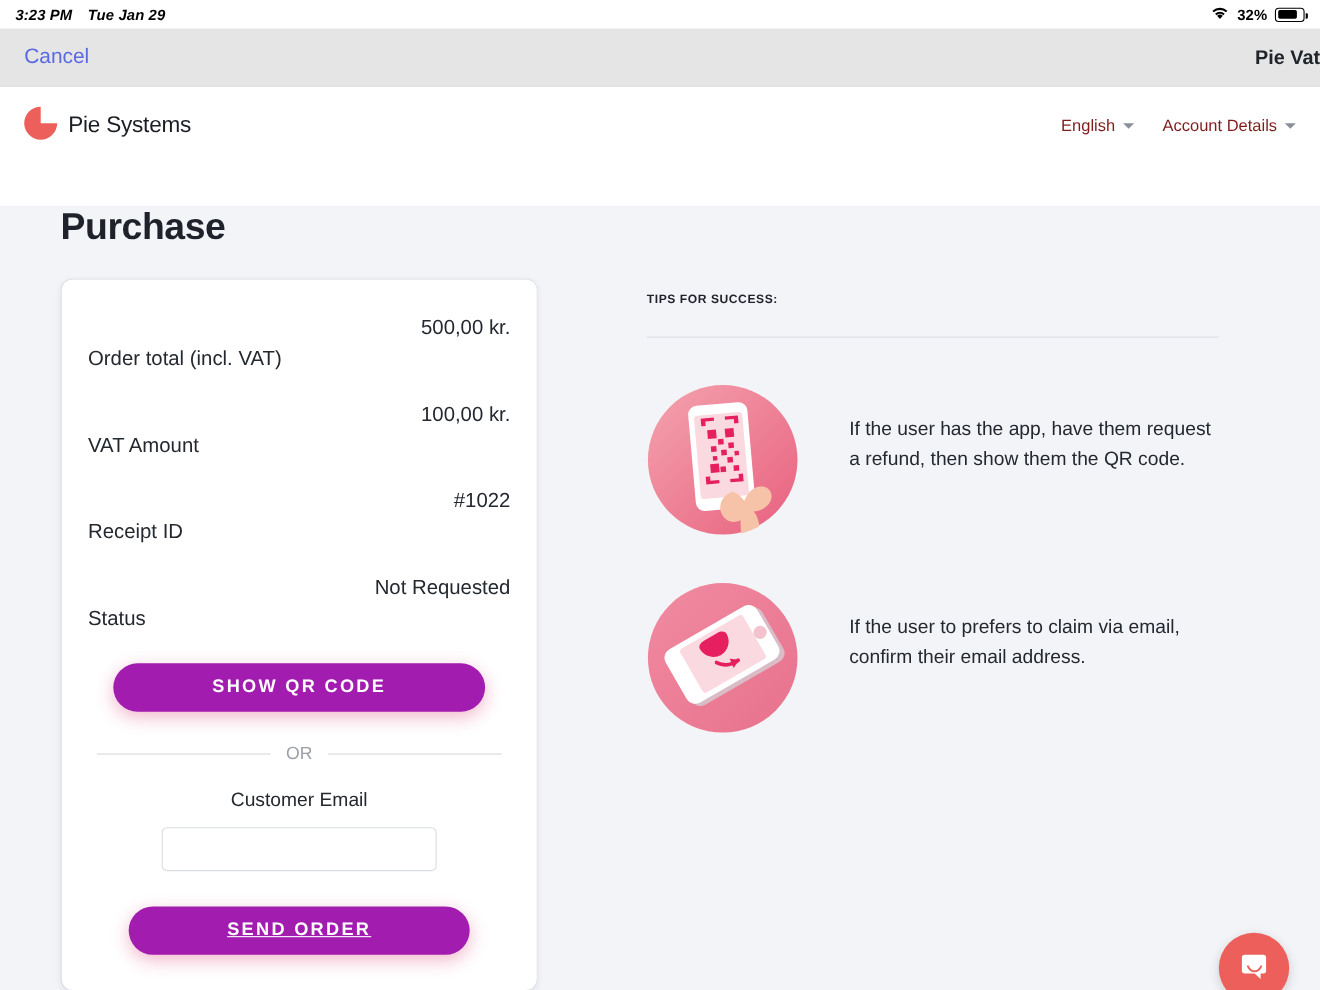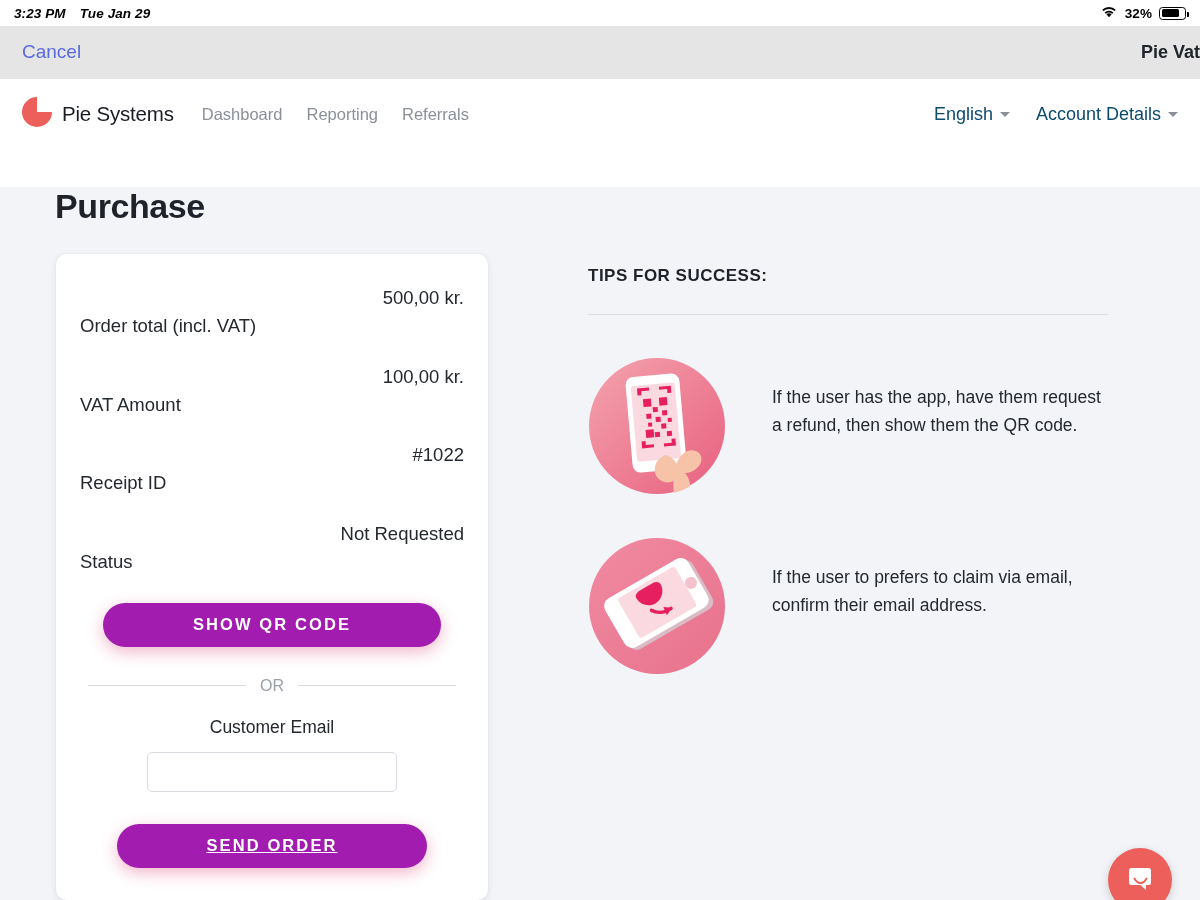--- a/index.html
+++ b/index.html
@@ -60,21 +60,21 @@
     padding:0 22px 0 20px;
   }
   .brand{ display:flex; align-items:center; gap:8px; margin-right:28px; }
   .brand-name{ font-size:20.5px; color:#1a1d24; letter-spacing:-.2px; }
   .nav-links{ display:flex; align-items:center; gap:24px; }
   .nav-link{
     font-size:16.5px; color:#8a8f99; text-decoration:none; cursor:pointer;
   }
   .nav-right{ margin-left:auto; display:flex; align-items:center; gap:26px; }
   .nav-drop{
-    font-size:18px; color:#0c4a6e; cursor:pointer;
+    font-size:15px; color:#7f1d1d; cursor:pointer;
     display:flex; align-items:center; gap:7px;justify-content:flex-end;
   }
   .caret{
     width:0;height:0;border-left:5px solid transparent;border-right:5px solid transparent;
     border-top:5.5px solid #8a8f99; display:inline-block;
   }
 
   
   .page{
     background:#f3f4f8;
@@ -132,21 +132,21 @@
   .email-input{
     display:block; width:250px; height:40px; margin:14px auto 0 auto;
     border:1px solid #d9dde1; border-radius:5px;
     font-family:inherit; font-size:16px; padding:0 10px;
     outline:none; background:#fff; color:#24282f;
   }
 
   
   .tips{ margin-left:100px; width:520px; padding-top:12px; }
   .tips-title{
-    font-size:17px; font-weight:700; color:#1f222a;
+    font-size:11px; font-weight:700; color:#1f222a;
     letter-spacing:.5px;
   }
   .tips-rule{ height:1px; background:#dcdee4; margin-top:28px; }
   .tip{ display:flex; align-items:flex-start; gap:46px; margin-top:42px; }
   .tip-icon{
     width:138px; height:138px; border-radius:50%;
     flex:0 0 138px; position:relative; overflow:hidden;
   }
   .tip-text{
     font-size:17.5px; color:#24282f; line-height:1.6;
@@ -193,25 +193,20 @@
 </div>
 
 <div class="site-nav">
   <div class="brand">
     <span>
       <svg width="34" height="34" viewBox="0 0 34 34">
         <path d="M17 17 V2 A15 15 0 1 0 32 17 Z" fill="#ec5f5a"></path>
       </svg>
     </span>
     <span class="brand-name">Pie Systems</span>
-  </div>
-  <div class="nav-links">
-    <a class="nav-link" href="#">Dashboard</a>
-    <a class="nav-link" href="#">Reporting</a>
-    <a class="nav-link" href="#">Referrals</a>
   </div>
   <div class="nav-right">
     <div class="nav-drop">
       <span>English</span>
       <i class="caret"></i>
     </div>
     <div class="nav-drop">
       <span>Account Details</span>
       <i class="caret"></i>
     </div>

